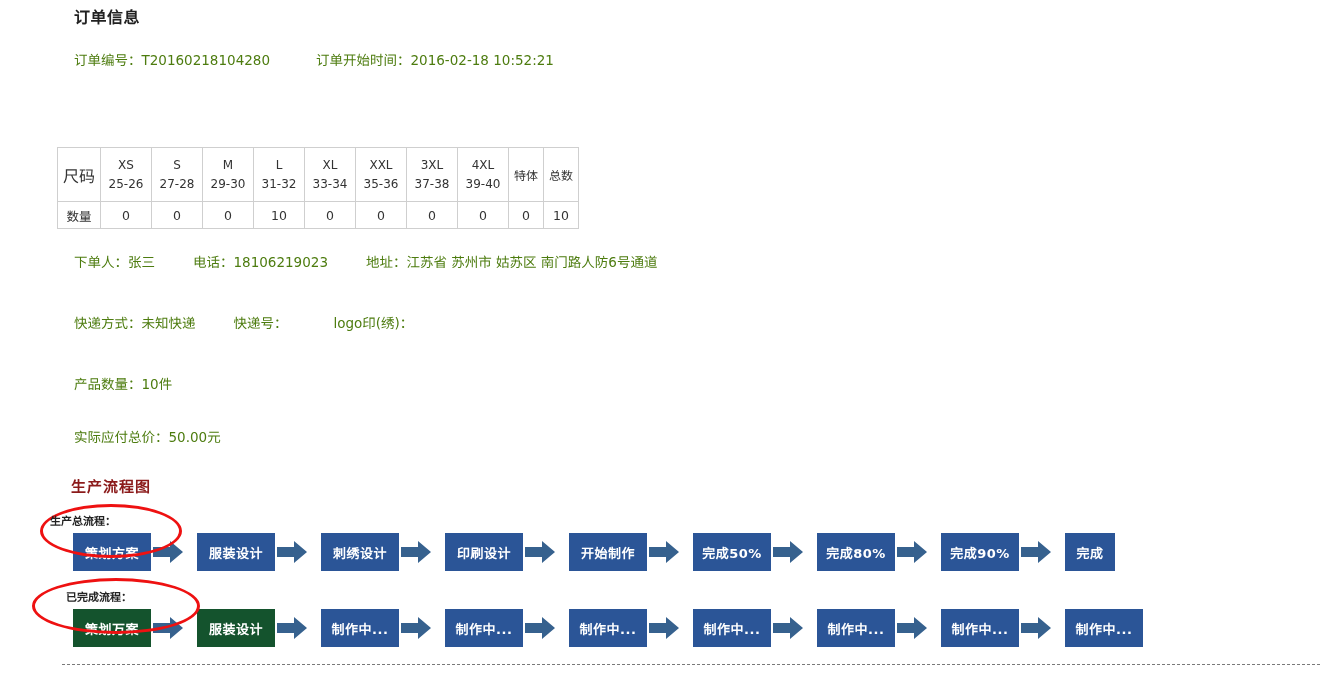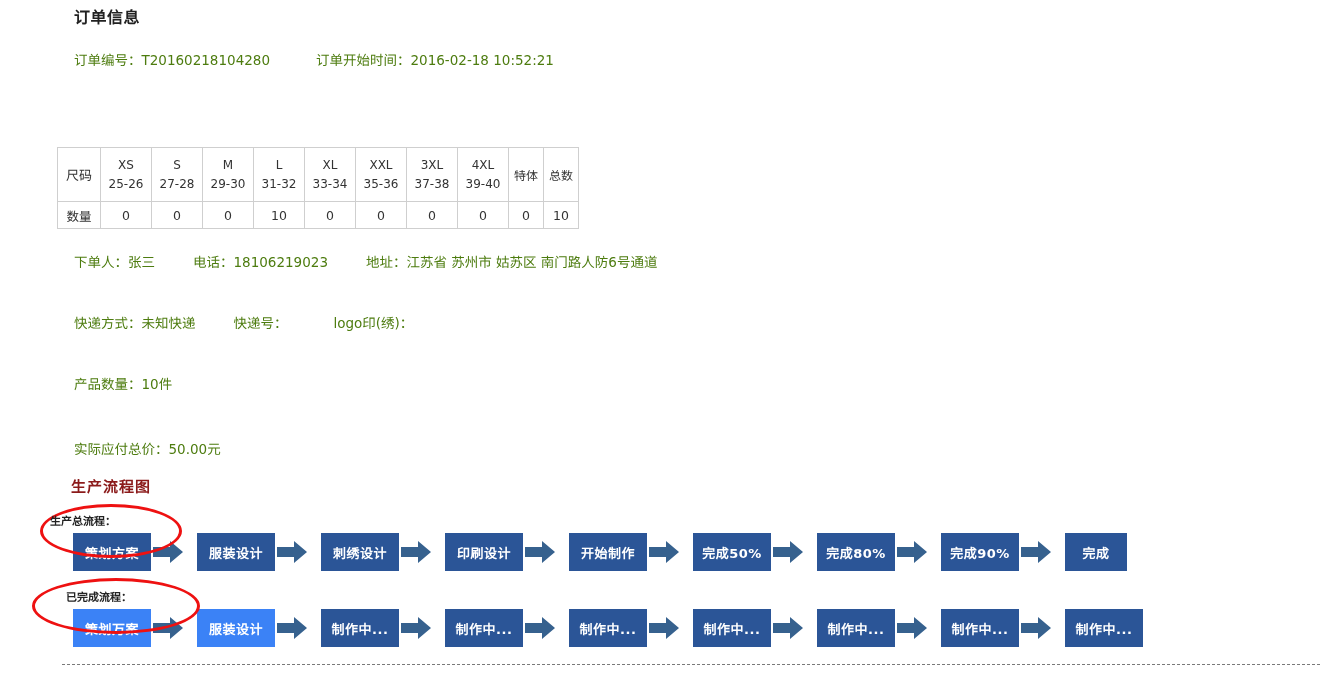--- a/index.html
+++ b/index.html
@@ -41,21 +41,21 @@
     white-space: nowrap;
   }
   .gap-lg { display: inline-block; width: 46px; }
   .gap-md { display: inline-block; width: 38px; }
 
   #line-order-no  { left: 74px; top: 49px; }
   #line-product   { left: 74px; top: 111px; }
   #line-customer  { left: 74px; top: 251px; }
   #line-shipping  { left: 74px; top: 312px; }
   #line-quantity  { left: 74px; top: 373px; }
-  #line-price     { left: 74px; top: 438px; }
+  #line-price     { left: 74px; top: 426px; }
 
   
   .size-table {
     position: absolute;
     left: 57px;
     top: 147px;
     border-collapse: collapse;
     font-size: 12px;
     color: #333333;
     background: #ffffff;
@@ -63,21 +63,21 @@
   .size-table td, .size-table th {
     border: 1px solid #cfcfcf;
     text-align: center;
     vertical-align: middle;
     font-weight: normal;
     padding: 0;
   }
   .size-table .hdr-label {
     width: 42px;
     height: 47px;
-    font-size: 13px;
+    font-size: 16px;
     color: #333;
   }
   .size-table .hdr-size {
     width: 46px;
     height: 47px;
     line-height: 1.55;
     padding: 3px 2px;
   }
   .size-table .hdr-size .sz { display: block; text-align: center; }
   .size-table .hdr-size .rg { display: block; }
@@ -133,22 +133,22 @@
     justify-content: center;
     color: #ffffff;
     font-size: 13px;
     font-weight: bold;
     letter-spacing: 0.5px;
     background: #2B5597;
     box-sizing: border-box;
     white-space: nowrap;
     margin-left: 12px;
   }
-  .flow-box.maroon { background: #3b82f6; }
-  .flow-box.narrow { width: 62px; }
+  .flow-box.maroon { background: #14532d; }
+  .flow-box.narrow { width: 50px; }
 
   .flow-arrow {
     width: 34px;
     height: 38px;
     display: flex;
     align-items: center;
     justify-content: center;
     flex: 0 0 auto;
   }
   .flow-arrow svg { display: block; }

